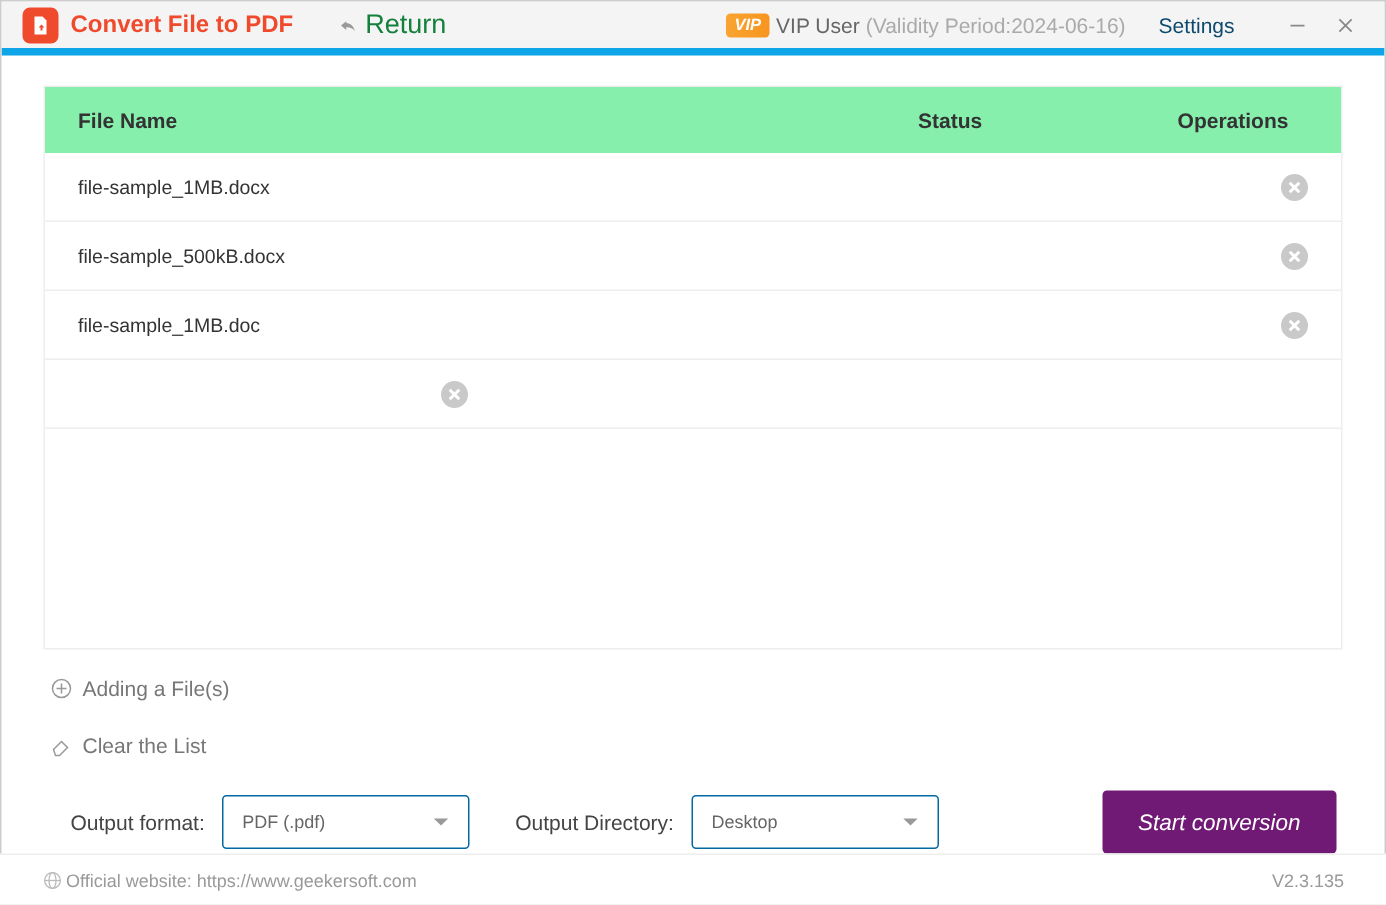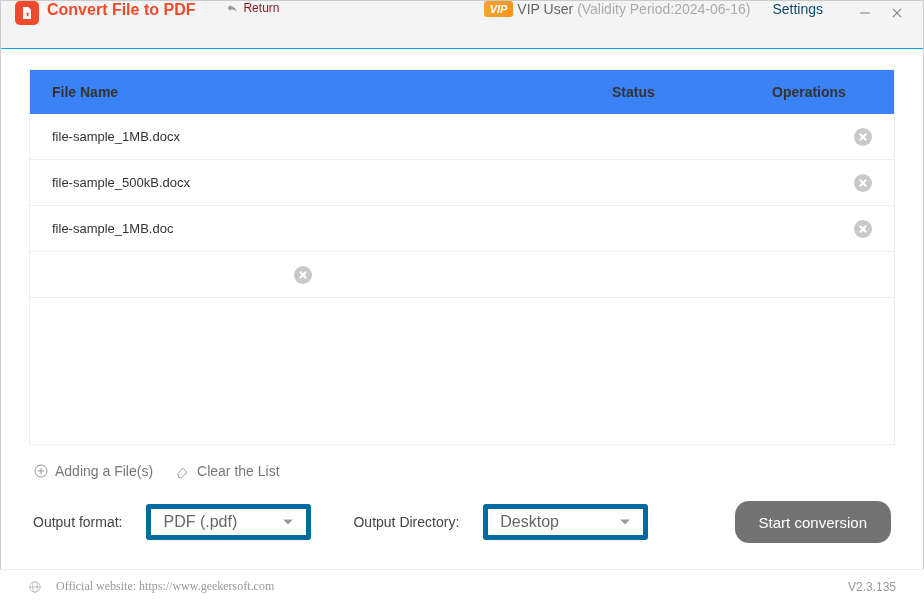--- a/index.html
+++ b/index.html
@@ -5,50 +5,50 @@
   * { box-sizing: border-box; margin: 0; padding: 0; }
   body {
     font-family: -apple-system, BlinkMacSystemFont, "Segoe UI", Arial, sans-serif;
     background: #fff;
     width: 924px;
     height: 603px;
     overflow: hidden;
     border: 1px solid #ccc;
   }
   .title-bar {
-    height: 48px;
+    height: 36px;
     background: #f4f4f4;
     display: flex;
-    align-items: flex-start;
+    align-items: center;
     padding: 0 14px;
-    border-bottom: 1px solid #0ea5e9;
+    border-bottom: 5px solid #0ea5e9;
   }
   .logo-icon {
     width: 24px; height: 24px;
     background: #f04a2d;
     border-radius: 5px;
     display: flex;
     align-items: center;
     justify-content: center;
     margin-right: 8px;
   }
   .logo-icon svg { width: 16px; height: 16px; }
   .title-text {
     color: #f04a2d;
     font-weight: 700;
     font-size: 16px;
   }
   .return-btn {
     margin-left: 30px;
-    color: #7f1d1d;
+    color: #15803d;
     display: flex;
     align-items: center;
     gap: 4px;
     cursor: pointer;
-    font-size: 12px;
+    font-size: 18px;
   }
   .return-btn svg { width: 14px; height: 14px; fill: #999; }
   .flex-spacer { flex: 1; }
   .vip-badge {
     background: linear-gradient(90deg, #f9a431, #f79520);
     color: #fff;
     font-weight: 700;
     font-size: 11px;
     padding: 2px 6px;
     border-radius: 3px;
@@ -70,31 +70,31 @@
   .win-btn svg { width: 14px; height: 14px; stroke: #888; }
 
   .content {
     padding: 20px 28px 0 28px;
   }
   .file-table {
     border: 1px solid #eee;
   }
   .table-header {
     display: flex;
-    background: #3b82f6;
+    background: #86efac;
     height: 44px;
     align-items: center;
     padding: 0 22px;
     font-weight: 600;
     color: #333;
     font-size: 14px;
   }
   .col-name { flex: 1; }
   .col-status { width: 160px; }
-  .col-ops { width: 100px; text-align: left; }
+  .col-ops { width: 100px; text-align: center; }
   .table-row {
     display: flex;
     align-items: center;
     height: 46px;
     padding: 0 22px;
     border-bottom: 1px solid #eee;
     font-size: 13px;
     color: #333;
   }
   .remove-icon {
@@ -109,79 +109,82 @@
   }
   .remove-icon svg { width: 8px; height: 8px; stroke: #fff; stroke-width: 2.5; }
   .table-body { height: 330px; overflow-y: auto; }
 
   .actions-bar {
     display: flex;
     gap: 22px;
     padding: 18px 4px 14px 4px;
     color: #777;
     font-size: 14px;
+    flex-direction: column;
   }
   .action-link {
     display: flex;
     align-items: center;
     gap: 6px;
     cursor: pointer;
   }
   .action-link svg { width: 16px; height: 16px; stroke: #999; fill: none; }
 
   .bottom-controls {
     display: flex;
     align-items: center;
-    gap: 24px;
+    gap: 12px;
     padding: 8px 4px 12px 4px;
+    margin-left: 14px;
   }
   .control-label { color: #444; font-size: 14px; }
   .dropdown {
-    border: 5px solid #0369a1;
+    border: 1px solid #0369a1;
     border-radius: 3px;
     height: 36px;
     display: flex;
     align-items: center;
     justify-content: space-between;
     padding: 0 12px;
     min-width: 165px;
     color: #666;
-    font-size: 16px;
+    font-size: 12px;
     cursor: pointer;
   }
   .dropdown svg { width: 12px; height: 12px; fill: #999; }
   .start-btn {
     margin-left: auto;
-    background: #737373;
+    background: #701a75;
     color: #fff;
     border: none;
-    border-radius: 14px;
+    border-radius: 3px;
     height: 42px;
     padding: 0 24px;
     font-size: 15px;
     cursor: pointer;
+    font-style: italic;
   }
 
   .status-bar {
     position: absolute;
     bottom: 0;
     left: 0;
     right: 0;
     height: 34px;
     border-top: 1px solid #eee;
     display: flex;
     align-items: center;
     padding: 0 28px;
     font-size: 12px;
     color: #999;
     gap: 8px;
     background: #fff;
   }
   .status-bar svg { width: 14px; height: 14px; stroke: #bbb; fill: none; }
-  .status-group { display: flex; align-items: center; gap: 14px; font-family: Liberation Serif, serif; }
+  .status-group { display: flex; align-items: center; gap: 2px; }
   .status-bar .version { margin-left: auto; }
 </style>
 </head>
 <body>
 
 <div class="title-bar">
   <div class="logo-icon">
     <svg viewBox="0 0 24 24">
         <path d="M6 3h8l4 4v14H6z" fill="#fff"></path>
         <path d="M13 11l-3 3 2 0 0 3 2 0 0-3 2 0z" fill="#f04a2d"></path>

